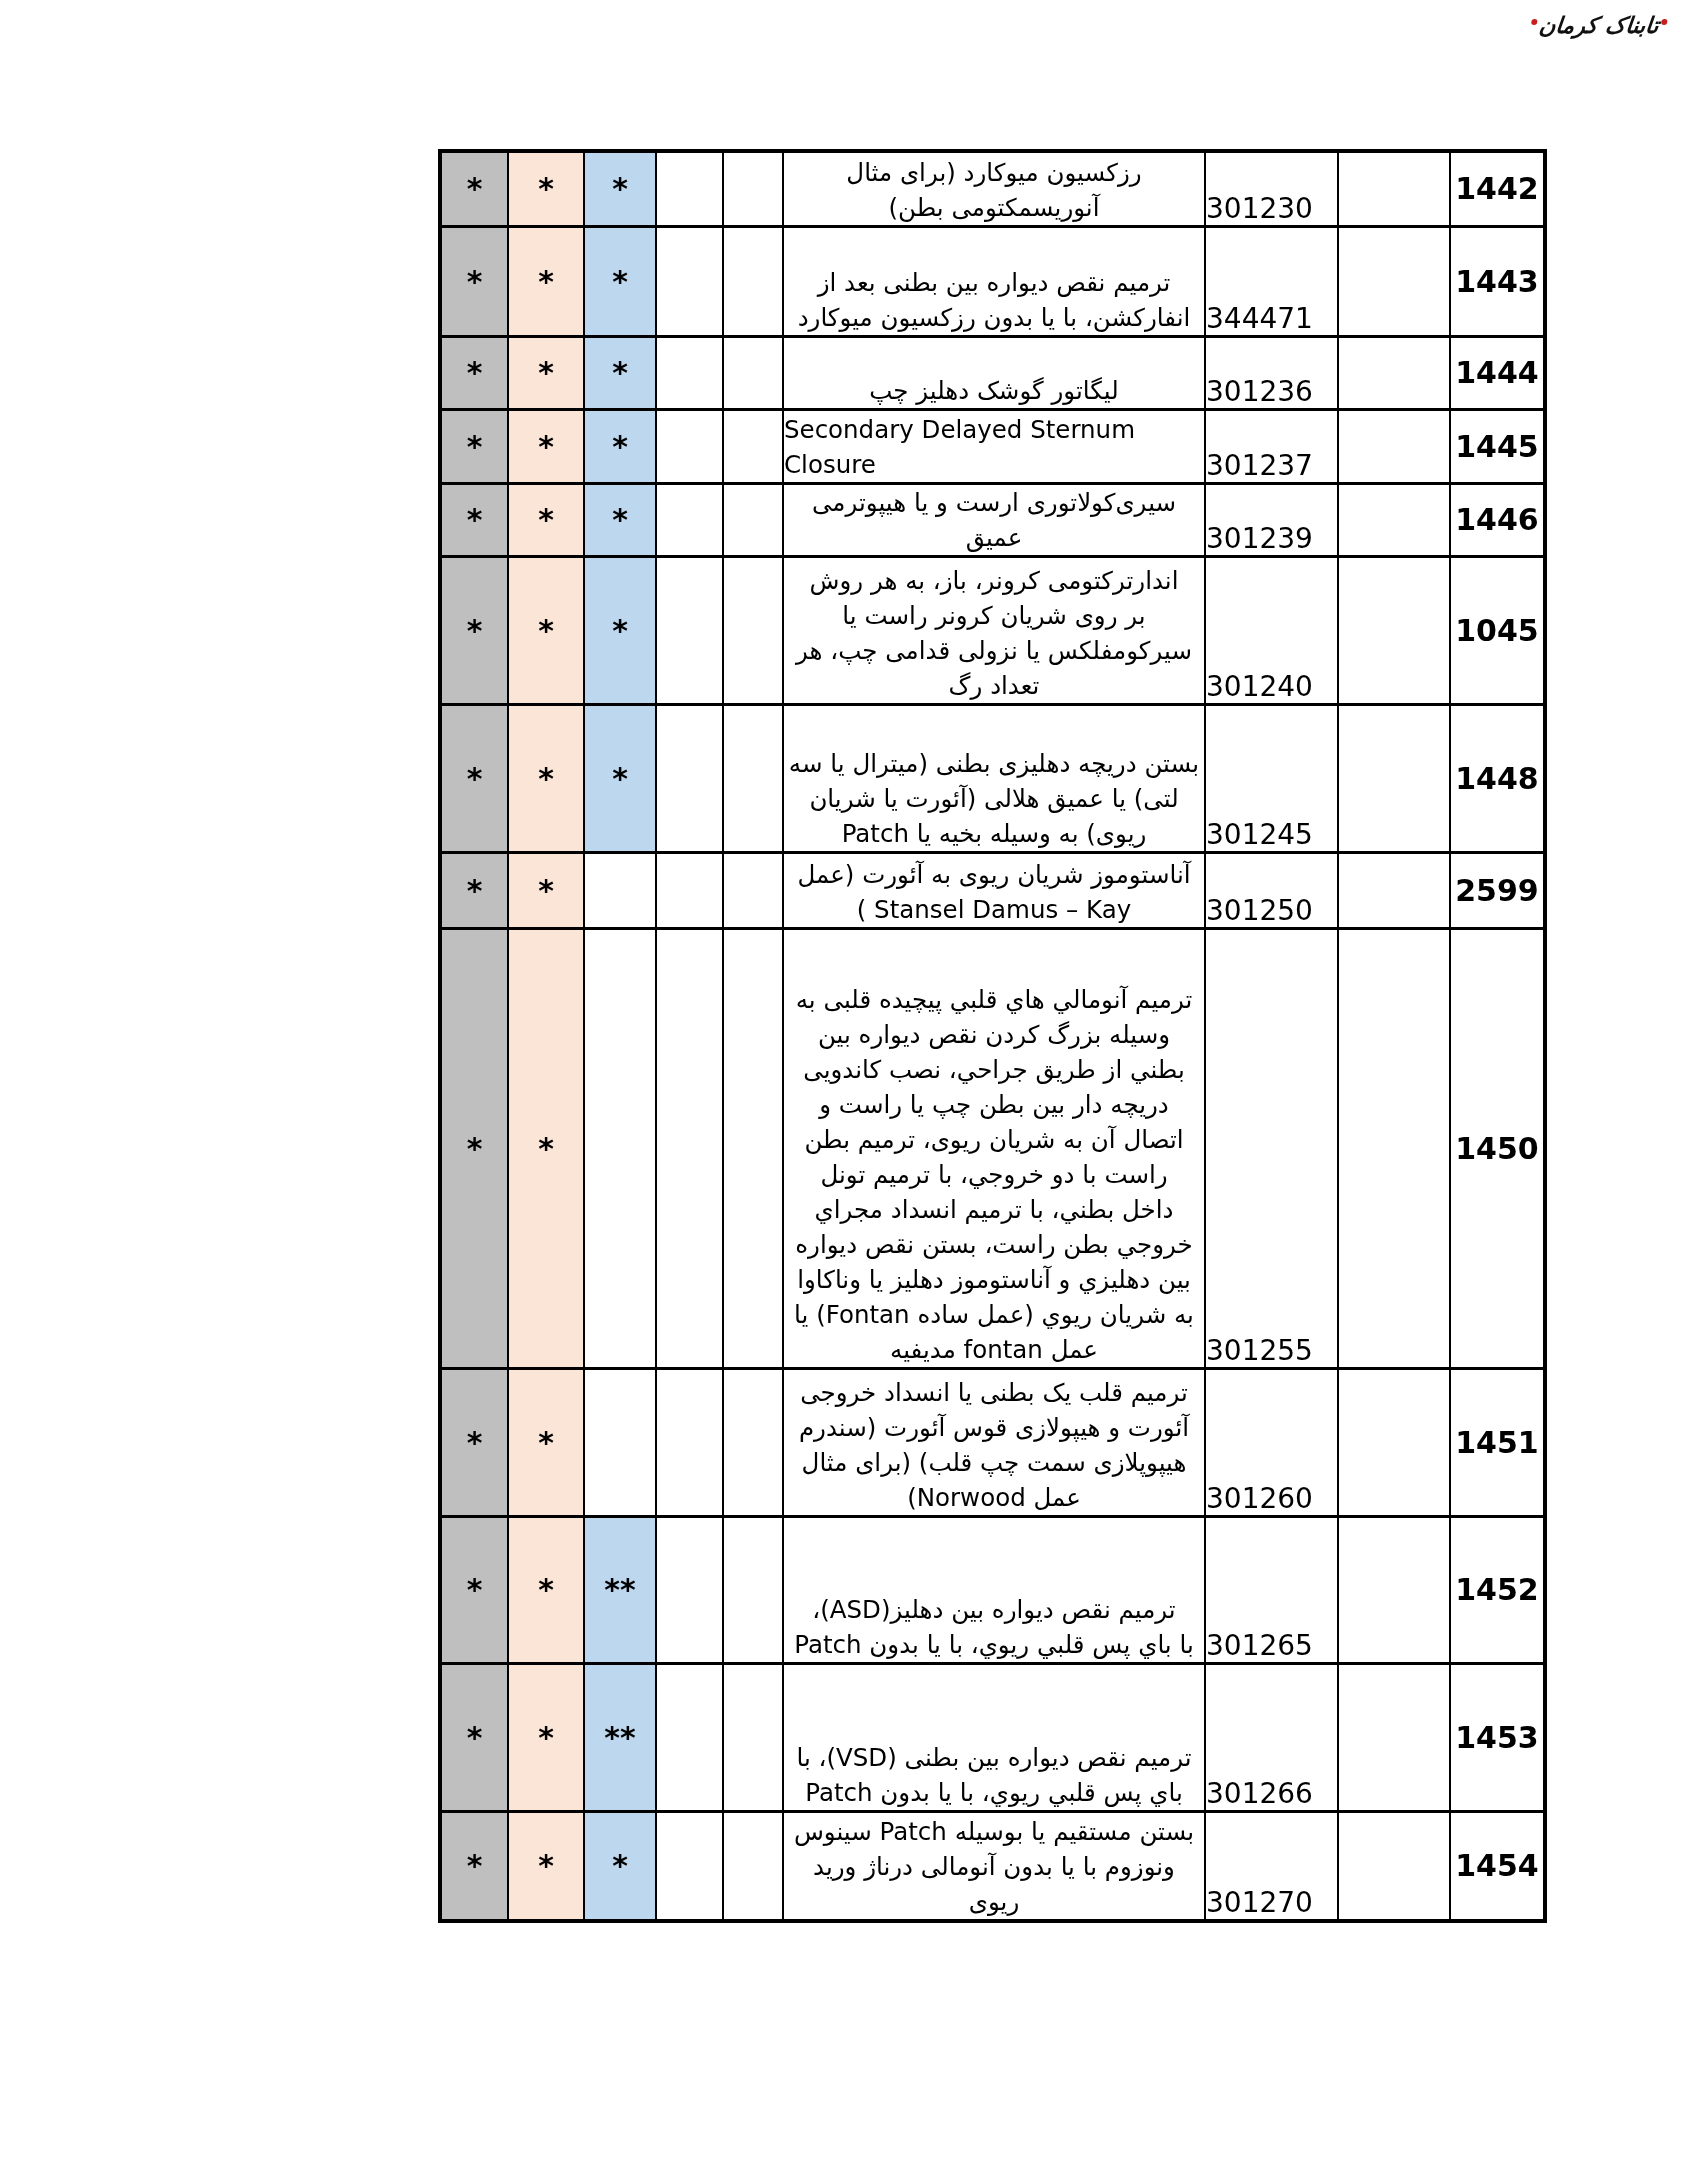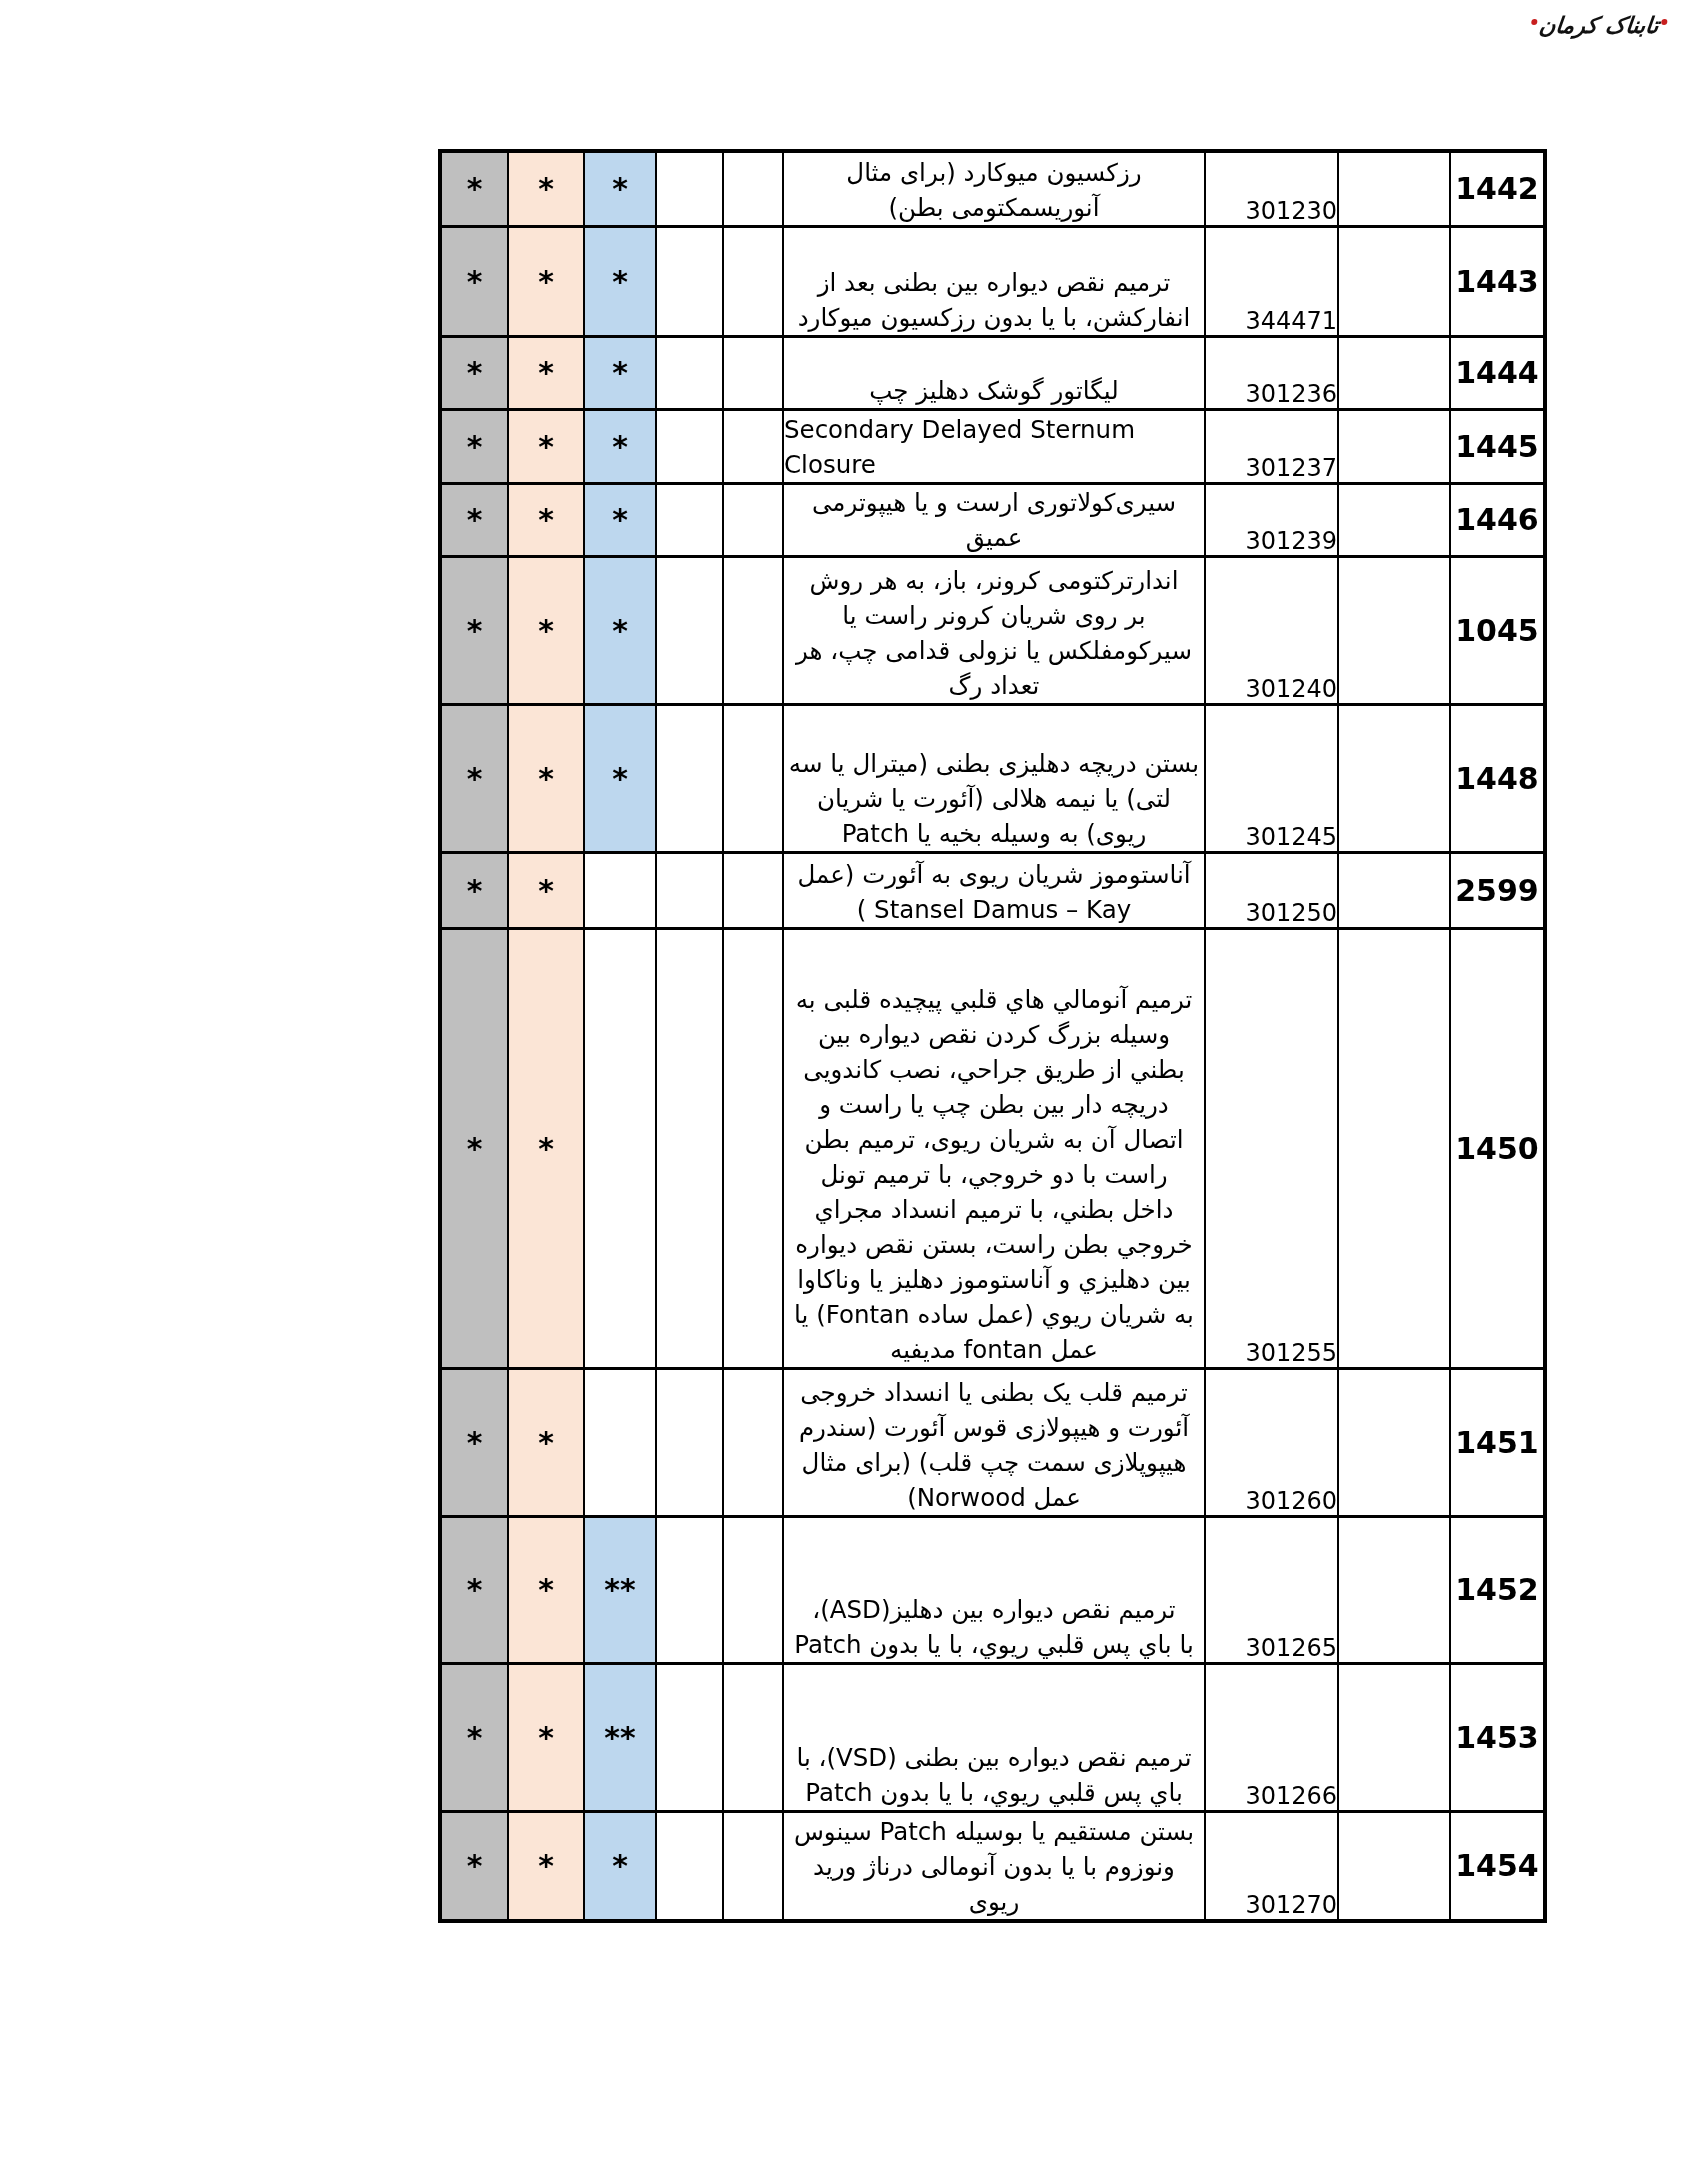--- a/index.html
+++ b/index.html
@@ -23,21 +23,21 @@
   }
   table.tariff td{
     border-left:2.6px solid #000;border-right:2.6px solid #000;
     border-top:3.3px solid #000;border-bottom:3.3px solid #000;
     padding:0;overflow:hidden;
   }
   td.num{
     text-align:center;vertical-align:middle;font-weight:bold;font-size:30px;color:#000;
   }
   td.code{
-    text-align:right;vertical-align:bottom;font-size:24px;color:#000;padding-bottom:5.3px;
+    text-align:left;vertical-align:bottom;font-size:28px;color:#000;padding-bottom:5.3px;
   }
   td.desc{
     vertical-align:bottom;text-align:center;direction:rtl;
     font-size:24.5px;line-height:35px;color:#000;
     padding:2.6px 5.3px 5.3px 5.3px;white-space:pre-line;
   }
   td.desc.ltr{direction:ltr;text-align:left;}
   td.mark{
     text-align:center;vertical-align:middle;font-weight:bold;font-size:30px;color:#000;
   }
@@ -134,21 +134,21 @@
         <td class="gap"></td>
         <td class="mark" style="background: rgb(189, 215, 238);">*</td>
         <td class="mark" style="background: rgb(251, 229, 214);">*</td>
         <td class="mark" style="background: rgb(191, 191, 191);">*</td>
       </tr>
       <tr style="height: 148px;">
         <td class="num">1448</td>
         <td class="gap"></td>
         <td class="code">301245</td>
         <td class="desc">بستن دریچه دهلیزی بطنی (میترال یا سه
-لتی) یا نیمه هلالی (آئورت یا شریان
+لتی) یا عمیق هلالی (آئورت یا شریان
 ریوی) به وسیله بخیه یا Patch</td>
         <td class="gap"></td>
         <td class="gap"></td>
         <td class="mark" style="background: rgb(189, 215, 238);">*</td>
         <td class="mark" style="background: rgb(251, 229, 214);">*</td>
         <td class="mark" style="background: rgb(191, 191, 191);">*</td>
       </tr>
       <tr style="height: 76px;">
         <td class="num">2599</td>
         <td class="gap"></td>

